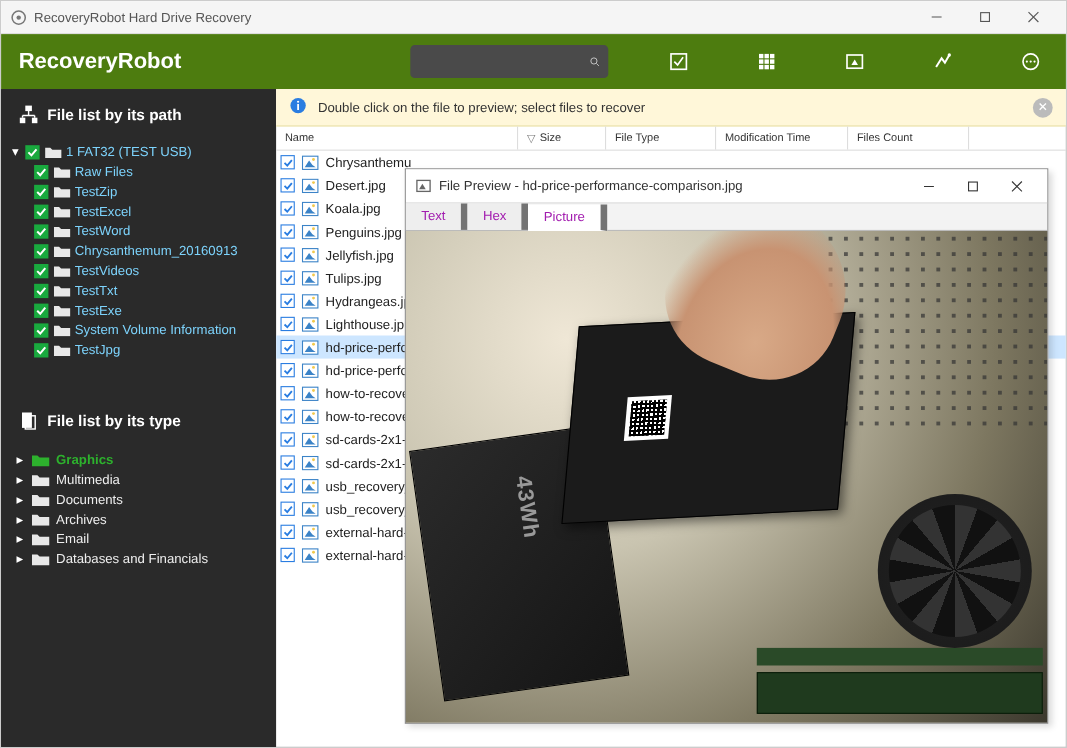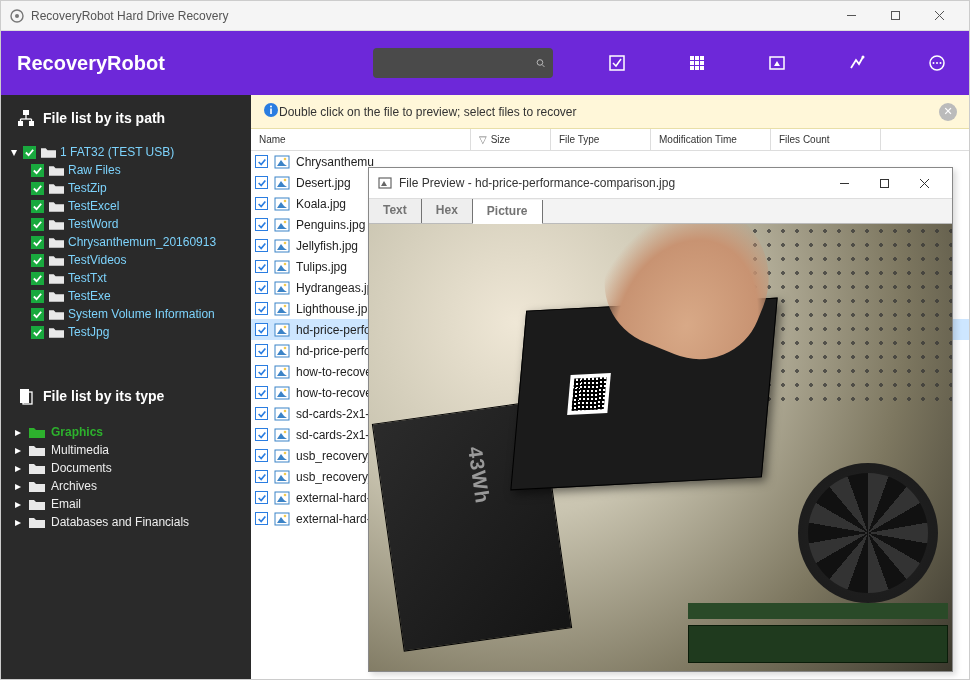--- a/index.html
+++ b/index.html
@@ -4,21 +4,21 @@
 <style>
 * { margin: 0; padding: 0; box-sizing: border-box; font-family: "Segoe UI", Tahoma, sans-serif; }
 body { width: 970px; height: 680px; overflow: hidden; background: #fff; border: 1px solid #ccc; }
 
 .titlebar { height: 30px; background: #f5f5f5; display: flex; align-items: center; padding: 0 8px; border-bottom: 1px solid #ddd; }
 .titlebar .app-icon { width: 16px; height: 16px; margin-right: 6px; }
 .titlebar .title { font-size: 12px; color: #555; }
 .titlebar .spacer { flex: 1; }
 .titlebar .win-btn { width: 44px; height: 30px; display: flex; align-items: center; justify-content: center; color: #555; }
 
-.header { height: 64px; background: #6d28d9; display: flex; align-items: center; padding: 0 16px; color: #fff; gap: 40px; }
+.header { height: 50px; background: #4d7c0f; display: flex; align-items: center; padding: 0 16px; color: #fff; gap: 40px; }
 .header .brand { font-size: 20px; font-weight: 600; }
 .header .spacer { flex: 1; }
 .header .search { width: 180px; height: 30px; background: #4a4a4a; border-radius: 4px; display:flex; align-items:center; padding:0 8px; }
 .header .search input { flex:1; background:transparent; border:none; outline:none; color:#ddd; font-size:12px; }
 .header .hicon { width: 32px; height: 32px; margin-left: 8px; display:flex; align-items:center; justify-content:center; color:#fff; }
 .header .hicon svg { width:18px; height:18px; }
 
 .body { display:flex; height: calc(680px - 30px - 50px - 2px); background:#2a2a2a;justify-content:center; }
 .sidebar { width: 250px; background:#2a2a2a; color:#fff; display:flex; flex-direction:column; }
 .sb-section-hdr { display:flex; align-items:center; gap:8px; padding:14px 16px; font-size:14px; font-weight:600; }
@@ -36,21 +36,21 @@
 
 .type-list { padding:4px 0 0 0; font-size:12px; }
 .type-row { display:flex; align-items:center; height:18px; padding:0 12px; gap:6px; }
 .type-row .expander { width:10px; text-align:center; color:#fff; }
 .type-row .ficon { width:16px; display:inline-flex;align-items:center; justify-content:center;}
 .type-row .lbl { color:#eee; }
 .type-row.active .lbl { color:#2db12d; font-weight:600; }
 .type-row.active .ficon { color:#2db12d; }
 
 .main { flex:1; background:#fff; display:flex; flex-direction:column; position:relative; }
-.infobar { height:34px; background:#fff7d9; border-bottom:1px solid #e8dfa8; display:flex; align-items:center; padding:0 12px; gap:0; font-size:12px; color:#333; }
+.infobar { height:34px; background:#fff7d9; border-bottom:1px solid #e8dfa8; display:flex; align-items:center; padding:0 12px; gap:10px; font-size:12px; color:#333; }
 .infobar .info-icon { color:#2a7de1; }
 .infobar .spacer { flex:1; }
 .infobar .close-info { width:18px; height:18px; border-radius:50%; background:#bbb; color:#fff; display:flex; align-items:center; justify-content:center; font-size:11px; }
 
 .col-headers { height:22px; border-bottom:1px solid #ddd; display:flex; font-size:10px; color:#333; }
 .col-headers .col { border-right:1px solid #ddd; padding:3px 8px; display:flex; align-items:center; gap:4px; }
 .col-headers .col.name { width:220px; }
 .col-headers .col.size { width:80px; }
 .col-headers .col.type { width:100px; }
 .col-headers .col.mtime { width:120px; }
@@ -65,21 +65,21 @@
 .grid-row .glbl { color:#222; }
 
 .preview-window { position:absolute; left:117px; top:72px; width:585px; height:505px; background:#fff; border:1px solid #888; box-shadow: 3px 3px 6px rgba(0,0,0,0.15); display:flex; flex-direction:column; }
 .pv-titlebar { height:30px; display:flex; align-items:center; padding:0 8px; background:#fff; }
 .pv-titlebar .pv-icon { width:16px; height:16px; margin-right:6px; }
 .pv-titlebar .pv-title { font-size:12px; color:#333; }
 .pv-titlebar .spacer { flex:1; }
 .pv-titlebar .pv-win-btn { width:40px; height:30px; display:flex; align-items:center; justify-content:center; color:#333; font-size:13px; }
 
 .pv-tabs { height:26px; display:flex; background:#f3f3f3; border-top:1px solid #ddd; border-bottom:1px solid #bbb; }
-.pv-tab { padding:4px 14px; font-size:12px; border-right:1px solid #737373; background:#eee; color:#737373;font-weight:bold; }
+.pv-tab { padding:4px 14px; font-size:12px; border-right:6px solid #737373; background:#eee; color:#a21caf; }
 .pv-tab.active { background:#fff; border-bottom:1px solid #fff; position:relative; top:1px; }
 
 .pv-content { flex:1; background: radial-gradient(circle at 25% 22%, #efe7d6 0%, #c9c4b0 35%, #7d7760 70%, #3b382d 100%); position:relative; overflow:hidden; }
 .pv-motherboard { position:absolute; inset:0; }
 .pv-dots { position:absolute; top:0; right:0; width:35%; height:40%; background-image: radial-gradient(circle, #333 2px, transparent 2px); background-size: 14px 14px; opacity:0.7;}
 .pv-fan { position:absolute; right:14px; bottom:68px; width:140px; height:140px; border-radius:50%; background: radial-gradient(circle,#111 8%, #222 9%, #1a1a1a 100%); }
 .pv-fan::before { content:""; position:absolute; inset:10px; border-radius:50%; background: repeating-conic-gradient(#333 0deg 20deg, #111 20deg 40deg); }
 .pv-ssd { position:absolute; left:150px; top:80px; width:250px; height:180px; background:#1b1b1b; border:1px solid #000; transform:skewX(-8deg) rotate(-3deg); box-shadow: 4px 4px 10px rgba(0,0,0,0.5);}
 .pv-battery { position:absolute; left:18px; bottom:30px; width:170px; height:230px; background:linear-gradient(135deg,#2b2b2b,#151515); border:1px solid #000; transform:rotate(-8deg); color:#999; font-size:20px; font-weight:600; display:flex; align-items:flex-start; justify-content:center; padding-top:26px;}
 .pv-battery span { transform:rotate(90deg); transform-origin:left top; position:relative; left:54px; top:10px; letter-spacing:1px;}

